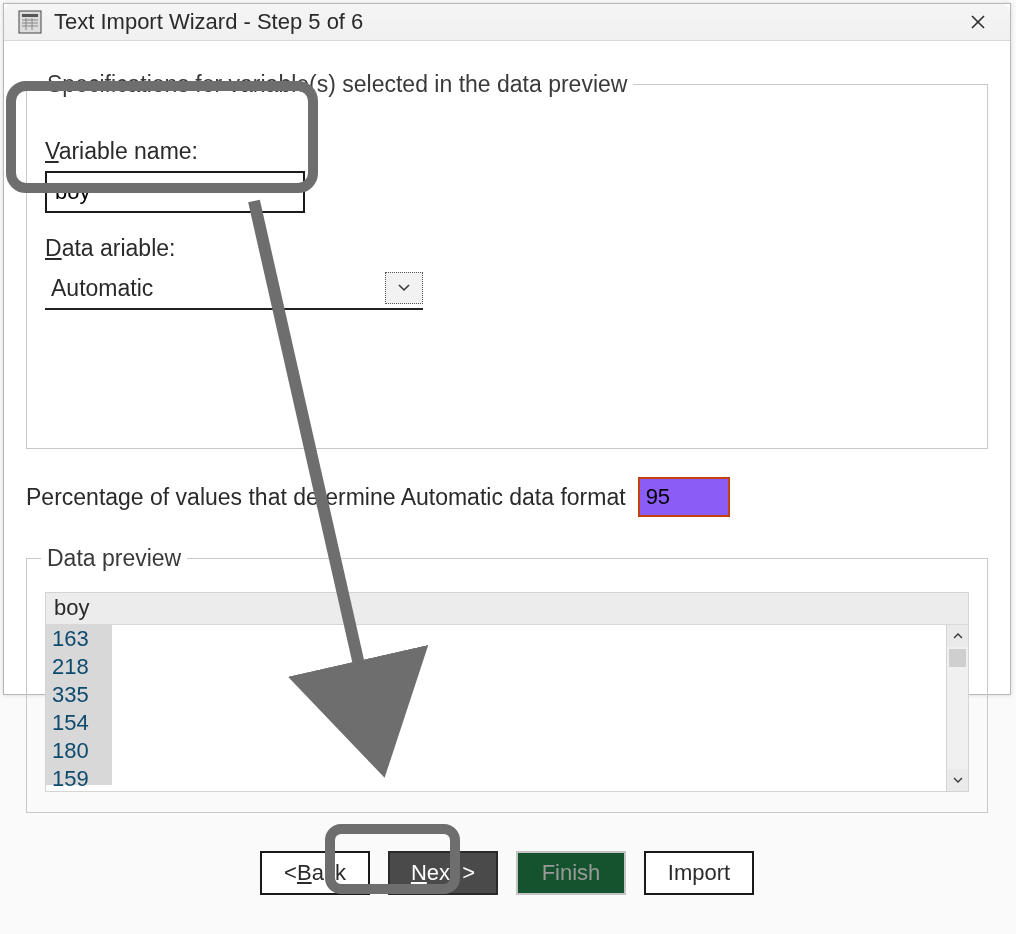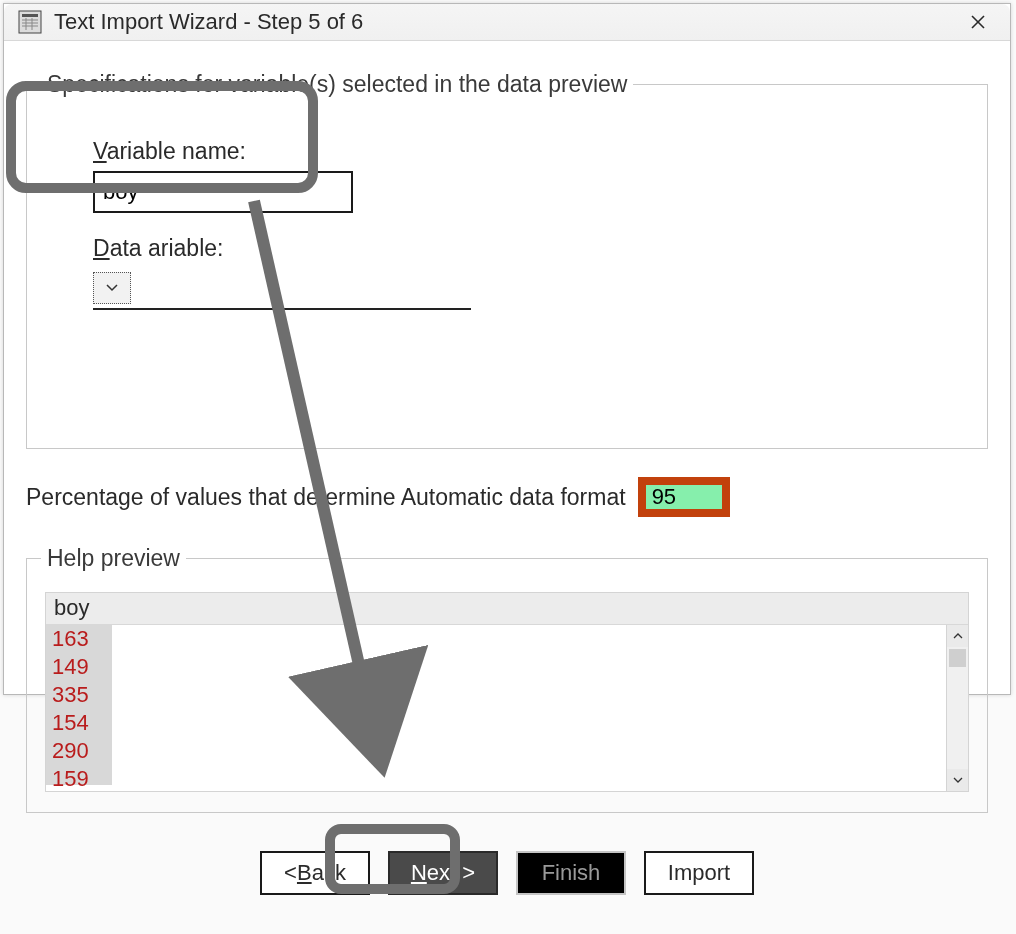--- a/index.html
+++ b/index.html
@@ -66,42 +66,42 @@
   }
   fieldset.group > legend {
     font-size: 23px;
     color: #3a3a3a;
     padding: 0 6px;
     margin-left: -4px;
   }
 
   .spec-group { height: 378px; }
 
-  .form-row { margin-bottom: 10px; margin-left: 48px; }
+  .form-row { margin-bottom: 10px; }
   label.field-label {
     display: block;
     font-size: 23px;
     color: #2a2a2a;
     margin-bottom: 6px;
   }
   label.field-label .access { text-decoration: underline; }
 
   .text-input {
     width: 260px; height: 42px;
     border: 2px solid #1a1a1a;
     font-size: 22px;
     padding: 2px 8px;
     background: #fff;
   }
   .num-input {
     width: 92px; height: 40px;
-    border: 8px solid #c2410c;
+    border: 2px solid #c2410c;
     font-size: 22px;
     padding: 2px 6px;
-    background: #86efac;
+    background: #8b5cf6;
   }
 
   
   .callout {
     position: absolute;
     border: 10px solid #6e6e6e;
     border-radius: 20px;
     pointer-events: none;
     z-index: 10;
   }
@@ -153,21 +153,21 @@
     position: absolute;
     top: 32px; left: 0;
     width: 66px;
   }
   .preview-rows .row {
     height: 28px;
     line-height: 28px;
     background: #d8d8d8;
     padding: 0 6px;
     font-size: 22px;
-    color: #b91c1c;
+    color: #0c4a6e;
   }
   
   .vscroll {
     position: absolute;
     top: 32px; right: 0px; bottom: 0;
     width: 22px;
     background: #f0f0f0;
     border-left: 1px solid #d4d4d4;
   }
   .vscroll .arrow-up, .vscroll .arrow-down {
@@ -201,21 +201,21 @@
     color: #2a2a2a;
     cursor: pointer;
   }
   .btn .access { text-decoration: underline; }
   .btn.primary {
     background: #4a4a4a;
     color: #fff;
     border: 2px solid #2a2a2a;
   }
   .btn.disabled {
-    background: #000000;
+    background: #14532d;
     color: #9a9a9a;
     border: 2px solid #c4c4c4;
     cursor: default;
   }
   
   .callout-next {
     position: absolute;
     border: 10px solid #6e6e6e;
     border-radius: 16px;
     pointer-events: none;
@@ -267,46 +267,47 @@
           <span class="access">V</span><span>ariable name:</span>
         </label>
         <input type="text" class="text-input" value="boy" style="">
       </div>
 
       <div class="form-row" style="margin-top:22px;">
         <label class="field-label">
           <span class="access">D</span><span>ata ariable:</span>
         </label>
         <div class="combo">
+          <span class="combo-value">Automatic</span>
           <span class="combo-btn">
             <svg viewBox="0 0 12 8" width="12" height="8">
                 <polyline points="1,1 6,6 11,1" fill="none" stroke="#333" stroke-width="1.5"></polyline>
               </svg>
           </span>
         </div>
       </div>
     </fieldset>
 
     <div class="pct-row">
       <label>
         <span class="access">P</span><span>ercentage of values that determine Automatic data format</span>
       </label>
       <input type="text" class="num-input" value="95" style="">
     </div>
 
     <fieldset class="group preview-group" style="height:268px; padding-top:20px;">
-      <legend>Help preview</legend>
+      <legend>Data preview</legend>
       <div class="preview-area">
         <div class="preview-header">boy</div>
         <div class="preview-rows">
           <div class="row">163</div>
-          <div class="row">149</div>
+          <div class="row">218</div>
           <div class="row">335</div>
           <div class="row">154</div>
-          <div class="row">290</div>
+          <div class="row">180</div>
           <div class="row" style="height:20px;">159</div>
         </div>
         <div class="vscroll">
           <div class="arrow-up">
             <svg viewBox="0 0 10 6" width="10" height="6">
                 <polyline points="1,5 5,1 9,5" fill="none" stroke="#333" stroke-width="1.3"></polyline>
               </svg>
           </div>
           <div class="thumb"></div>
           <div class="arrow-down">

